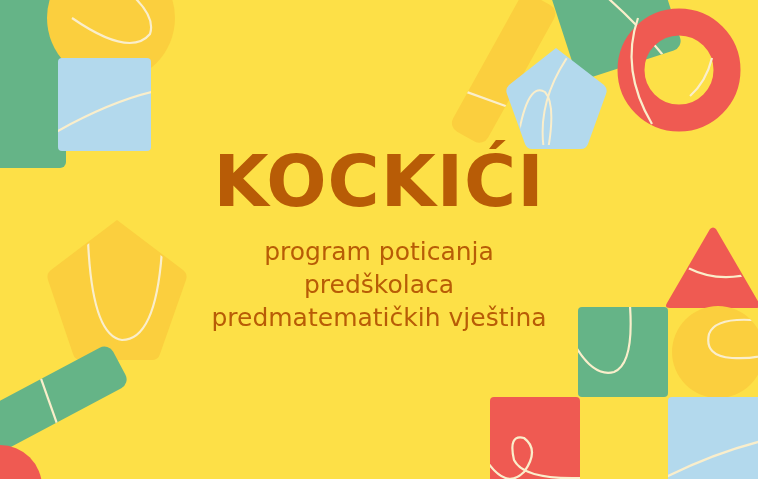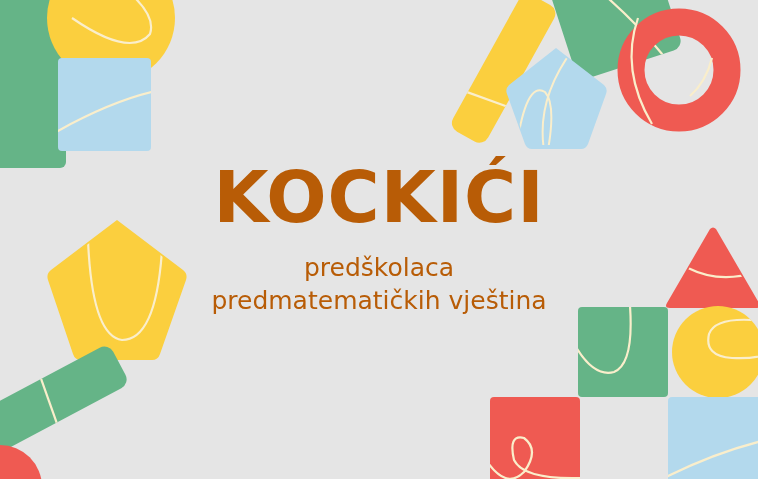--- a/index.html
+++ b/index.html
@@ -4,21 +4,21 @@
 <style>
   html,body{margin:0;padding:0;}
   body{
     width:758px;height:479px;
     font-family:"Liberation Sans", sans-serif;
     overflow:hidden;
   }
   #poster{
     position:relative;
     width:758px;height:479px;
-    background:#e5e5e5;
+    background:#fde047;
     overflow:hidden;
   }
   #art{position:absolute;left:0;top:0;width:758px;height:479px;}
   #text-block{
     position:absolute;
     left:0;top:0;
     width:758px;height:479px;
     display:flex;
     flex-direction:column;
     align-items:center;
@@ -196,18 +196,19 @@
       <g clip-path="url(#clipBS2)">
         <path d="M 664 478 Q 716 452 766 440" stroke="#faeecb" stroke-width="2.2" fill="none"></path>
       </g>
     </g>
 
   </svg>
 
   <div id="text-block">
     <h1 id="title">KOCKIĆI</h1>
     <div id="subtitle">
+      <span class="sub-line">program poticanja</span>
       <span class="sub-line">predškolaca</span>
       <span class="sub-line">predmatematičkih vještina</span>
     </div>
   </div>
 
 </div>
 
 </body></html>

